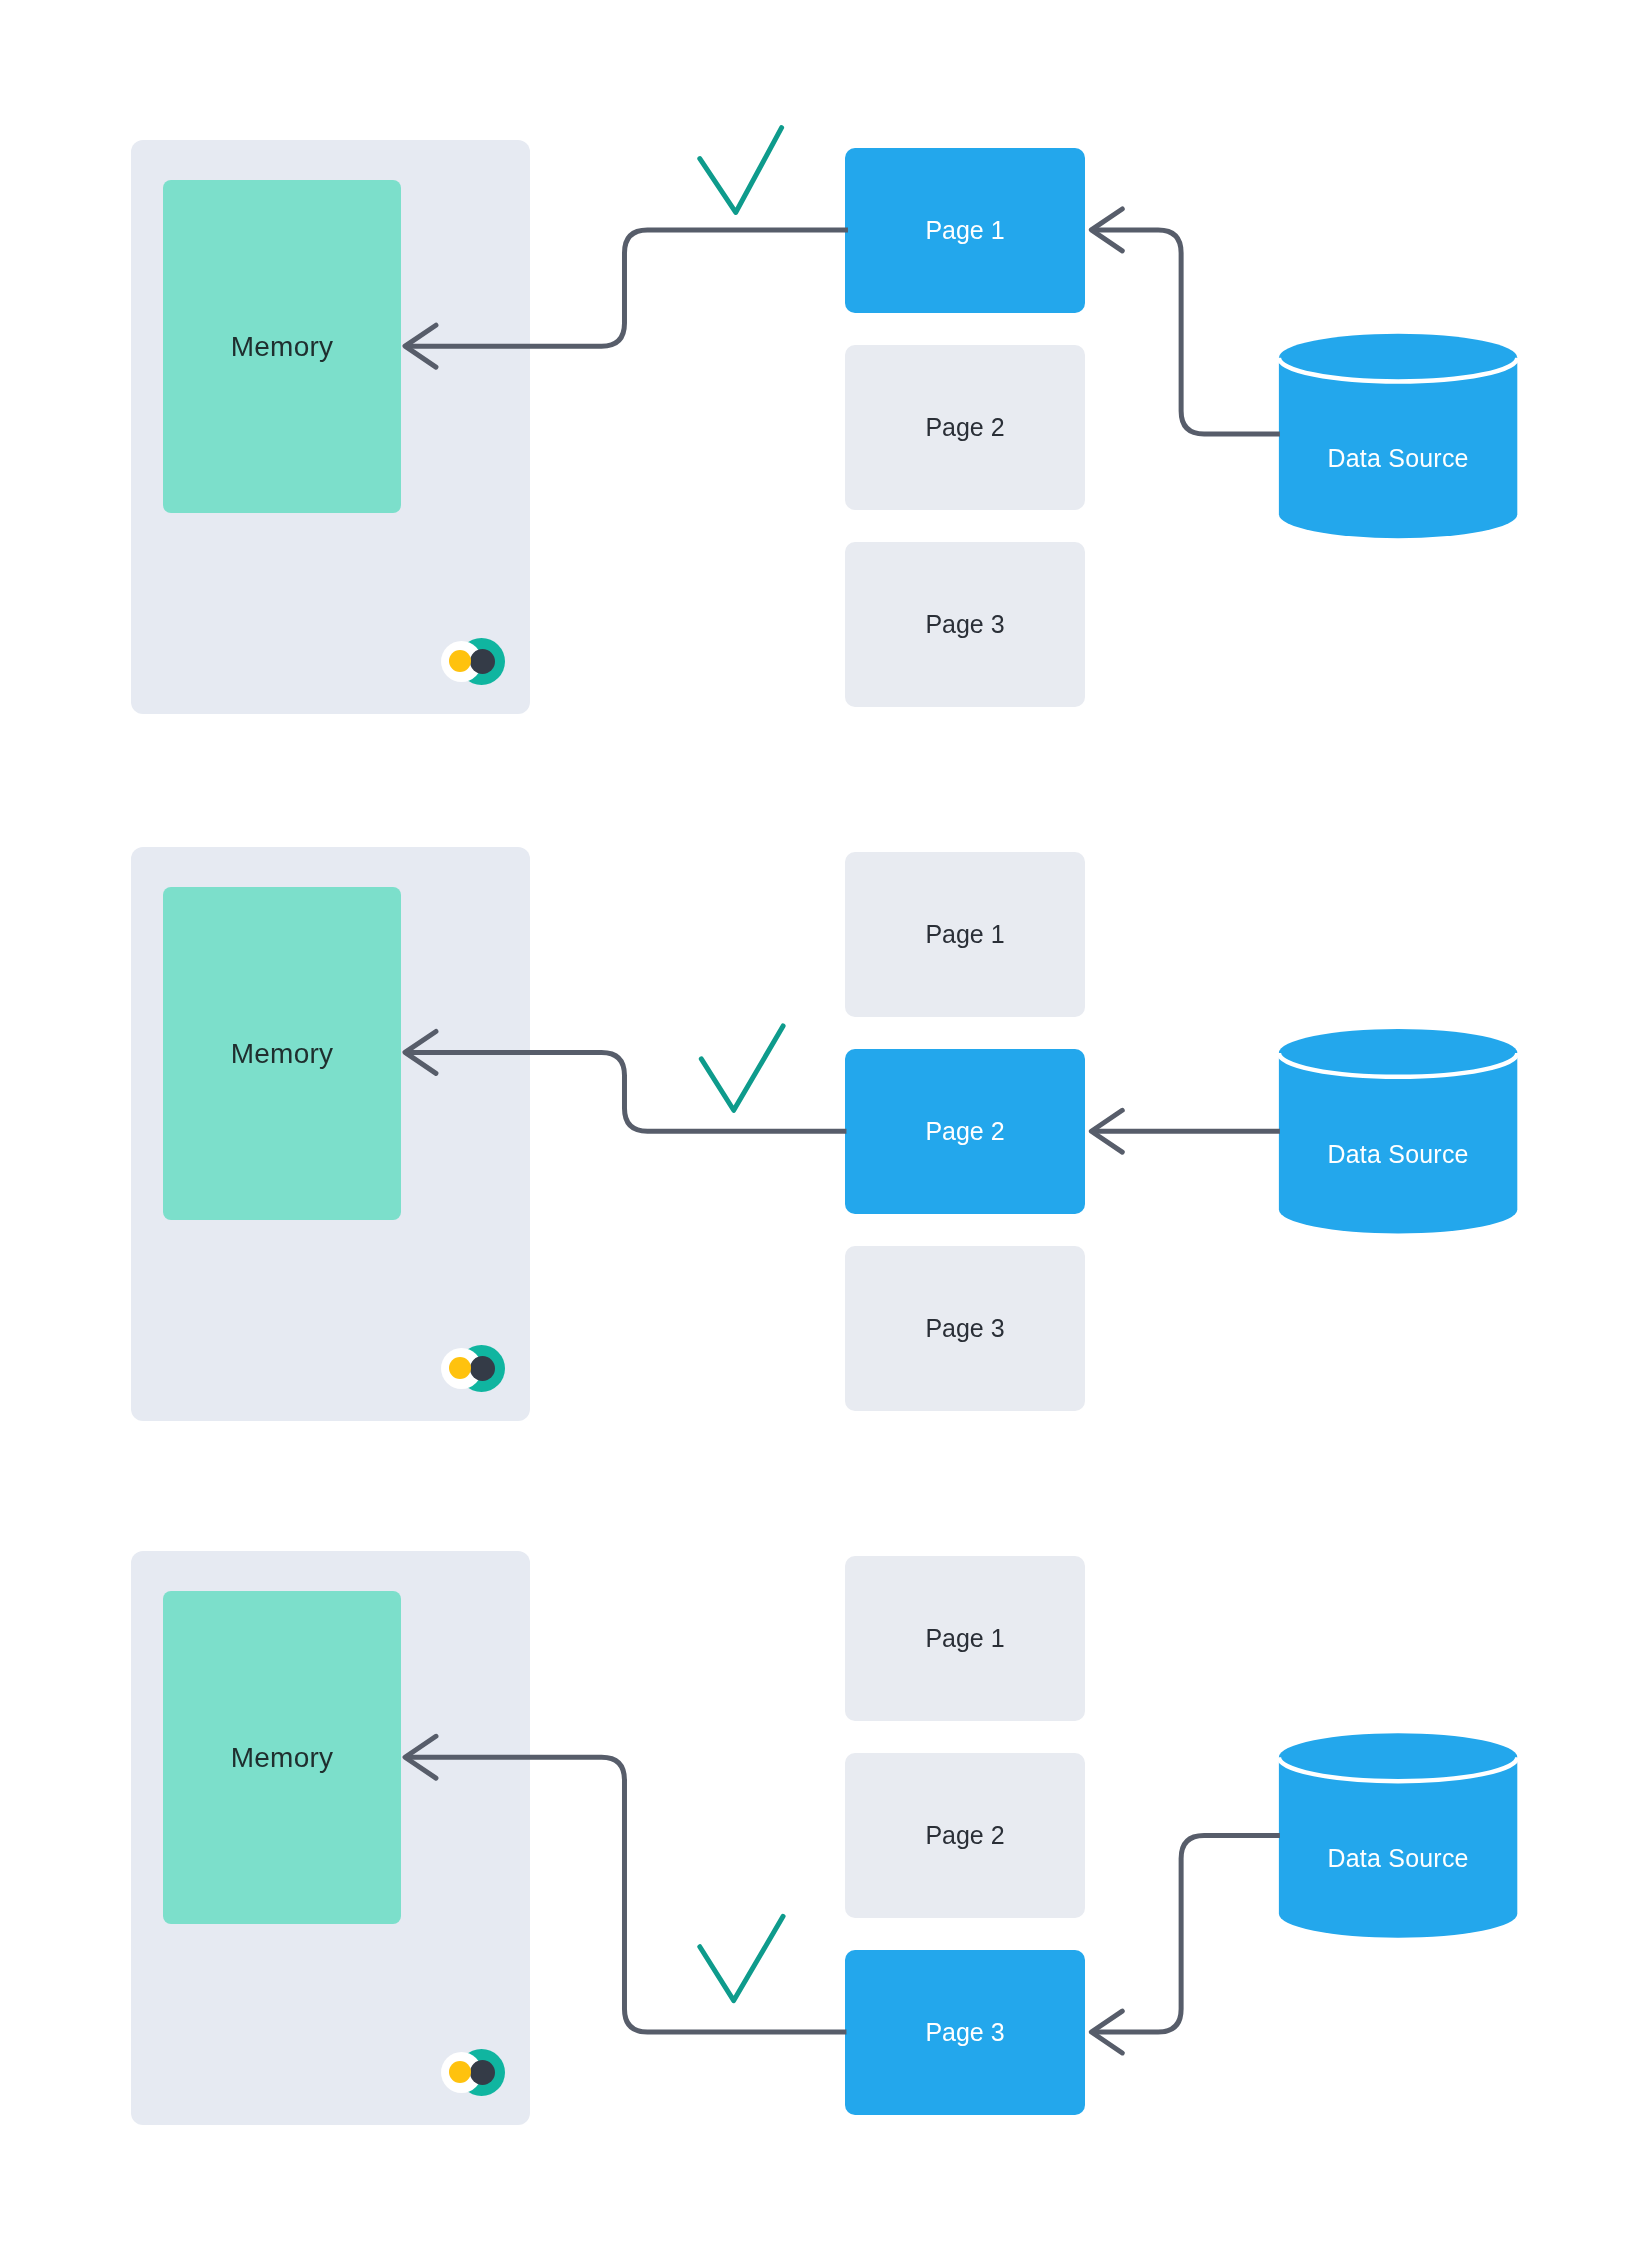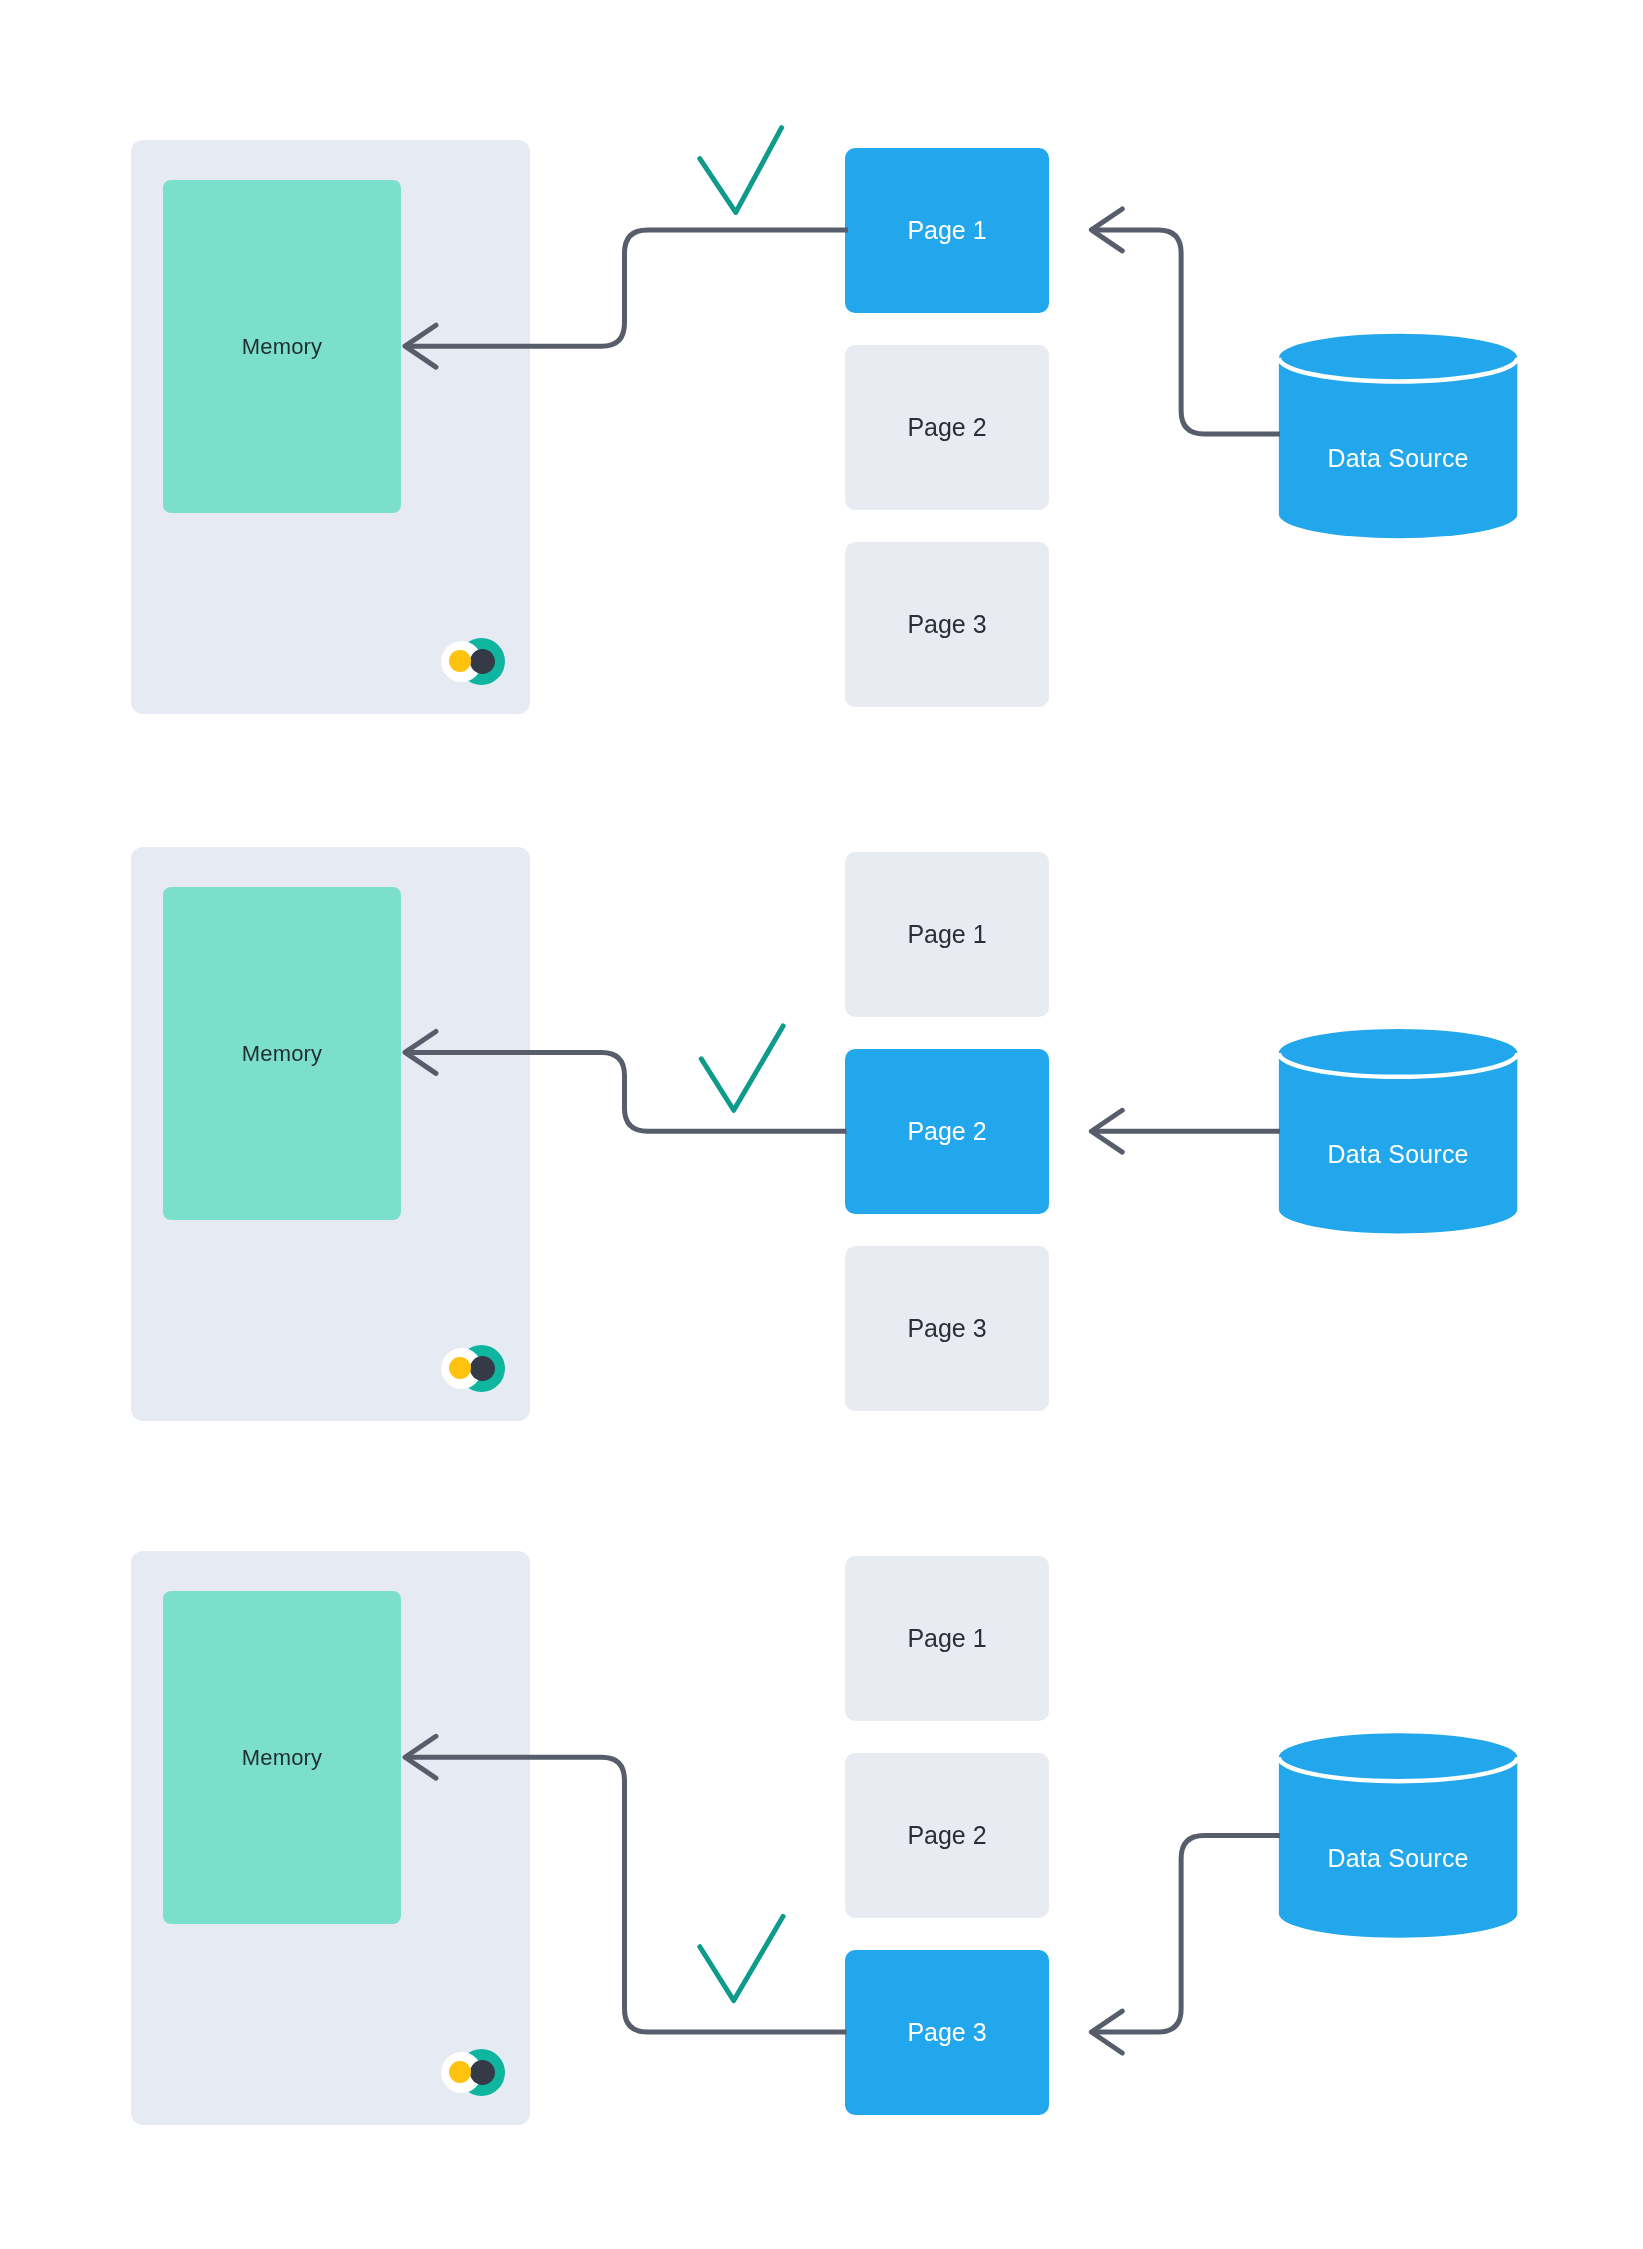--- a/index.html
+++ b/index.html
@@ -13,32 +13,32 @@
   html,body{background:var(--background);}
   body{font-family:"Liberation Sans", sans-serif;}
   .canvas{position:relative;width:1644px;height:2250px;background:var(--background);overflow:hidden;}
 
   
   .panel{position:absolute;left:131px;width:399px;height:574px;background:var(--panel-gray);border-radius:12px;}
   .panel-r1{top:140px;} .panel-r2{top:847px;} .panel-r3{top:1551px;}
 
   .memory{position:absolute;left:32px;top:40px;width:238px;height:333px;background:var(--memory-teal);
           border-radius:8px;display:flex;align-items:center;justify-content:center;}
-  .memory span{font-size:22px;color:var(--memory-text);letter-spacing:0.2px;}
+  .memory span{font-size:28px;color:var(--memory-text);letter-spacing:0.2px;}
 
   
   .logo{position:absolute;left:306px;top:497px;width:70px;height:48px;}
   .logo .c{position:absolute;border-radius:50%;}
   .logo .c-teal  {left:21.4px;top:0.5px;width:47px;height:47px;background:var(--logo-teal);}
   .logo .c-white {left:3.5px;top:3.5px;width:41px;height:41px;background:#FFFFFF;}
   .logo .c-navy  {left:33px;top:11.5px;width:25px;height:25px;background:var(--logo-navy);}
   .logo .c-yellow{left:12px;top:13px;width:22px;height:22px;background:var(--logo-yellow);}
 
   
-  .page{position:absolute;left:845px;width:204px;height:165px;background:var(--page-gray);border-radius:10px;
+  .page{position:absolute;left:845px;width:240px;height:165px;background:var(--page-gray);border-radius:10px;
         display:flex;align-items:center;justify-content:center;font-size:25px;color:var(--page-text);}
   .page.active{background:var(--page-blue);color:var(--page-text-active);}
   .p-r1-1{top:148px;} .p-r1-2{top:345px;} .p-r1-3{top:542px;}
   .p-r2-1{top:852px;} .p-r2-2{top:1049px;} .p-r2-3{top:1246px;}
   .p-r3-1{top:1556px;} .p-r3-2{top:1753px;} .p-r3-3{top:1950px;}
 
   
   svg.overlay{position:absolute;left:0;top:0;width:1644px;height:2250px;pointer-events:none;}
   .cyl{fill:var(--page-blue);}
   .cyl-lid-line{fill:none;stroke:#FFFFFF;stroke-width:9;}

